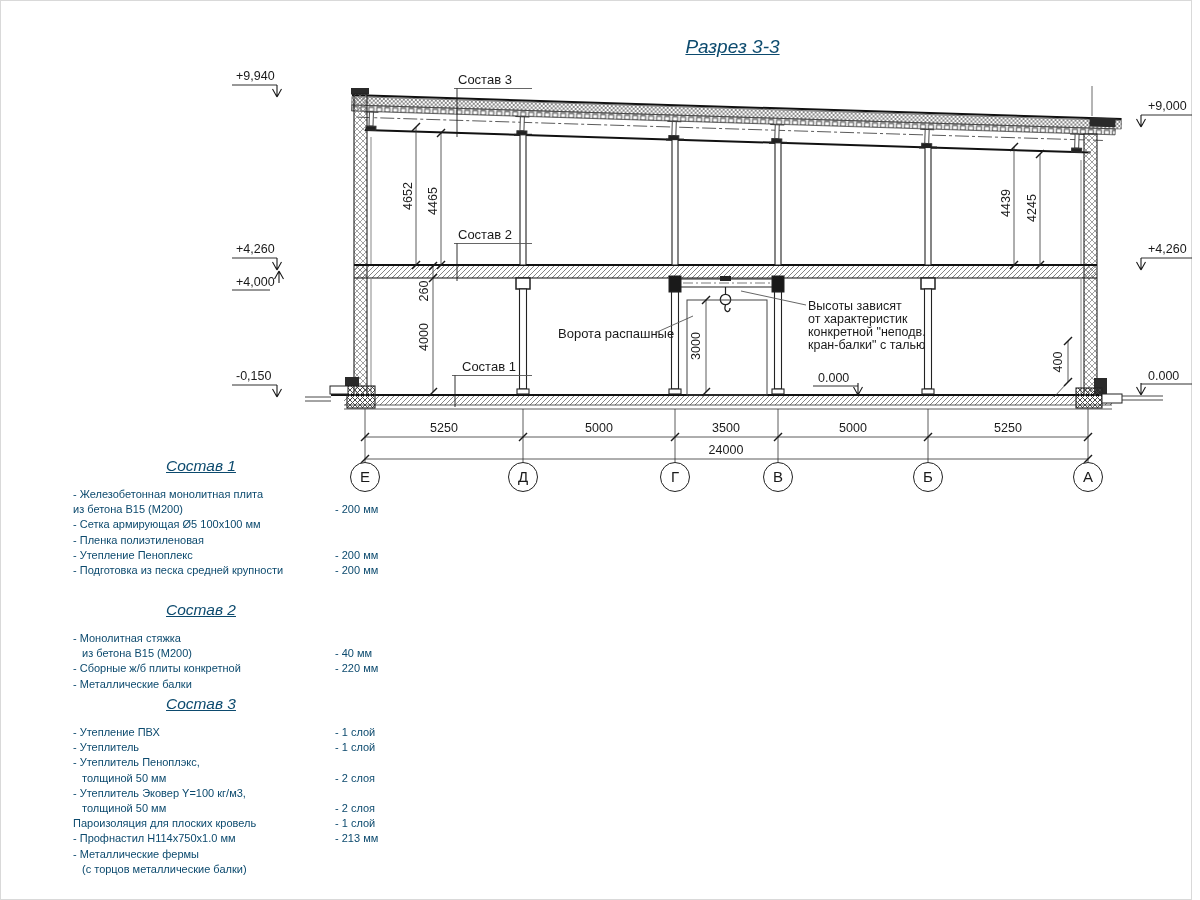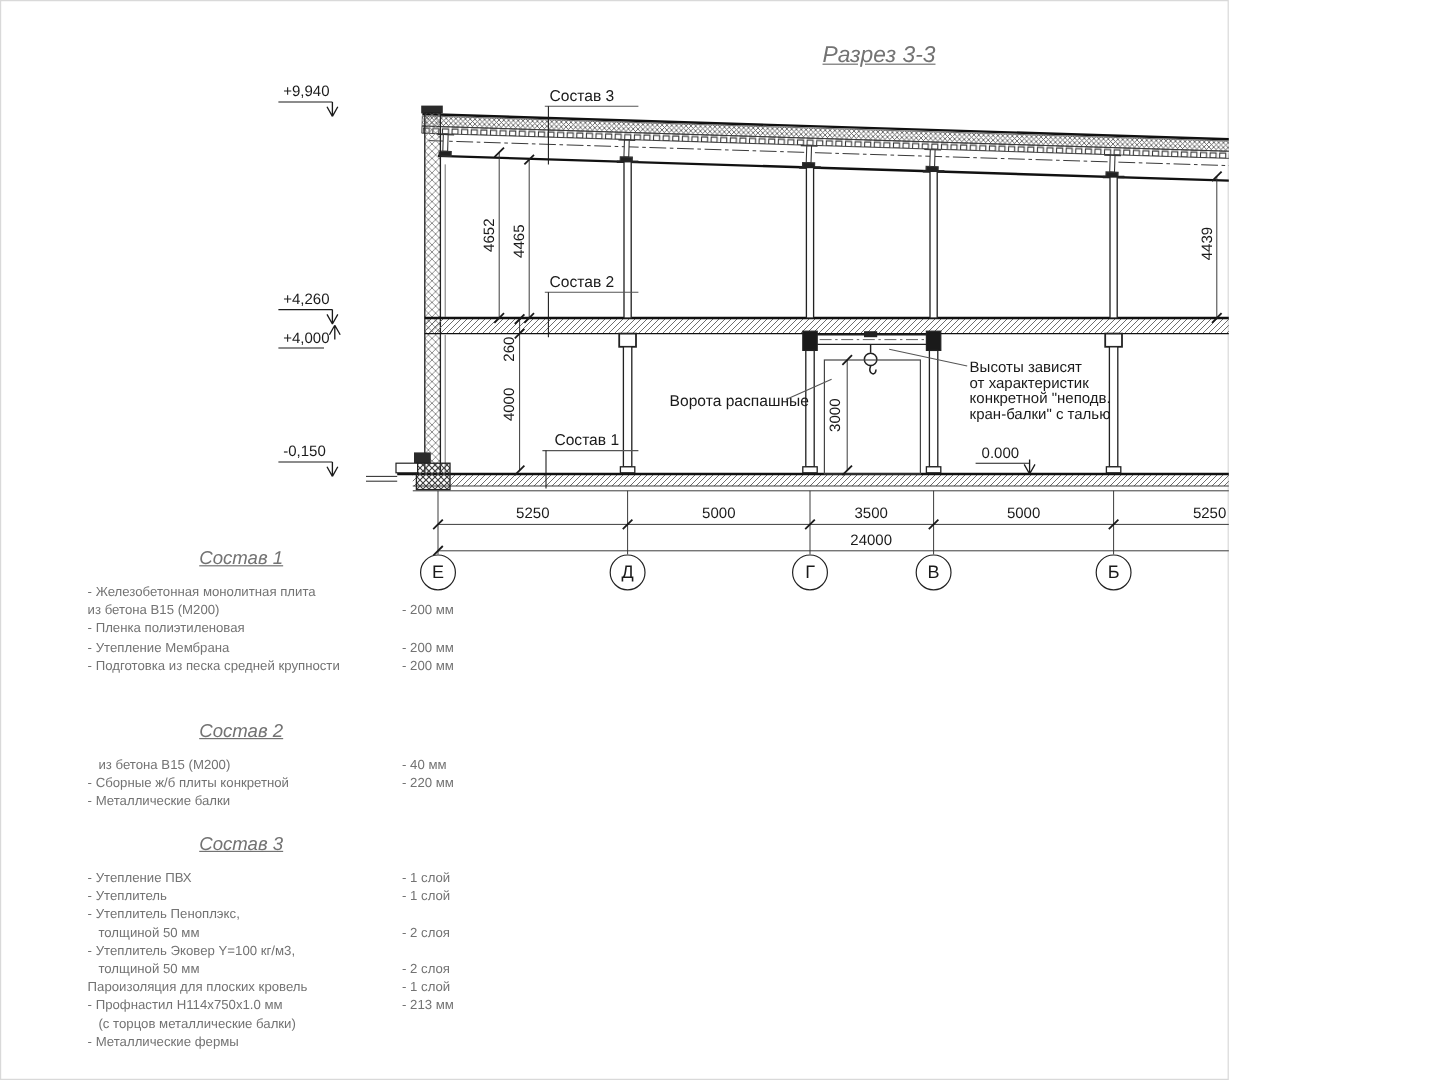--- a/index.html
+++ b/index.html
@@ -1,17 +1,17 @@
 <!DOCTYPE html>
 <html><head>
 <meta charset="utf-8">
 <style>
   html,body{margin:0;padding:0;background:#fff;}
-  .page{position:relative;width:1024px;height:900px;background:#fff;overflow:hidden;
-        font-family:"Liberation Sans",sans-serif;color:#737373;box-shadow:inset 0 0 0 1px #d9d9d9;}
+  .page{position:relative;width:1192px;height:900px;background:#fff;overflow:hidden;
+        font-family:"Liberation Sans",sans-serif;color:#0c4a6e;box-shadow:inset 0 0 0 1px #d9d9d9;}
   .title{position:absolute;left:650px;top:36px;width:165px;text-align:center;
          font-style:italic;font-size:19px;text-decoration:underline;}
   svg{position:absolute;left:0;top:0;}
   svg text{font-family:"Liberation Sans",sans-serif;fill:#1a1a1a;}
   .dimtxt{font-size:12.5px;}
   .axtxt{font-size:15px;}
   .callout{font-size:13px;}
   .note{font-size:12.5px;}
   .comp{position:absolute;left:45px;width:312px;}
   .comp h3{margin:0 0 12px 0;text-align:center;font-style:italic;font-size:15.5px;
@@ -343,36 +343,44 @@
     <h3>Состав 1</h3>
     <div class="crow">
         <span>- Железобетонная  монолитная плита</span>
         <span></span>
       </div>
     <div class="crow">
         <span>из бетона  В15 (М200)</span>
         <span>- 200 мм</span>
       </div>
     <div class="crow">
+        <span>- Сетка армирующая Ø5 100х100 мм</span>
+        <span></span>
+      </div>
+    <div class="crow">
         <span>- Пленка полиэтиленовая</span>
         <span></span>
       </div>
     <div class="crow">
-        <span>- Утепление Мембрана</span>
+        <span>- Утепление Пеноплекс</span>
         <span>- 200 мм</span>
       </div>
     <div class="crow">
         <span>- Подготовка из песка средней  крупности</span>
         <span>- 200 мм</span>
       </div>
   </div>
 
   <div class="comp c2">
     <h3>Состав 2</h3>
     <div class="crow">
+        <span>- Монолитная стяжка</span>
+        <span></span>
+      </div>
+    <div class="crow">
         <span class="ind">из бетона В15 (М200)</span>
         <span>- 40 мм</span>
       </div>
     <div class="crow">
         <span>- Сборные ж/б плиты конкретной</span>
         <span>- 220 мм</span>
       </div>
     <div class="crow">
         <span>- Металлические балки</span>
         <span></span>
@@ -407,22 +415,22 @@
       </div>
     <div class="crow">
         <span>Пароизоляция для плоских кровель</span>
         <span>- 1 слой</span>
       </div>
     <div class="crow">
         <span>- Профнастил Н114х750х1.0 мм</span>
         <span>- 213 мм</span>
       </div>
     <div class="crow">
+        <span>- Металлические фермы</span>
+        <span></span>
+      </div>
+    <div class="crow">
         <span class="ind">(с торцов металлические балки)</span>
         <span></span>
       </div>
-    <div class="crow">
-        <span>- Металлические фермы</span>
-        <span></span>
-      </div>
   </div>
 
 </div>
 
 </body></html>

